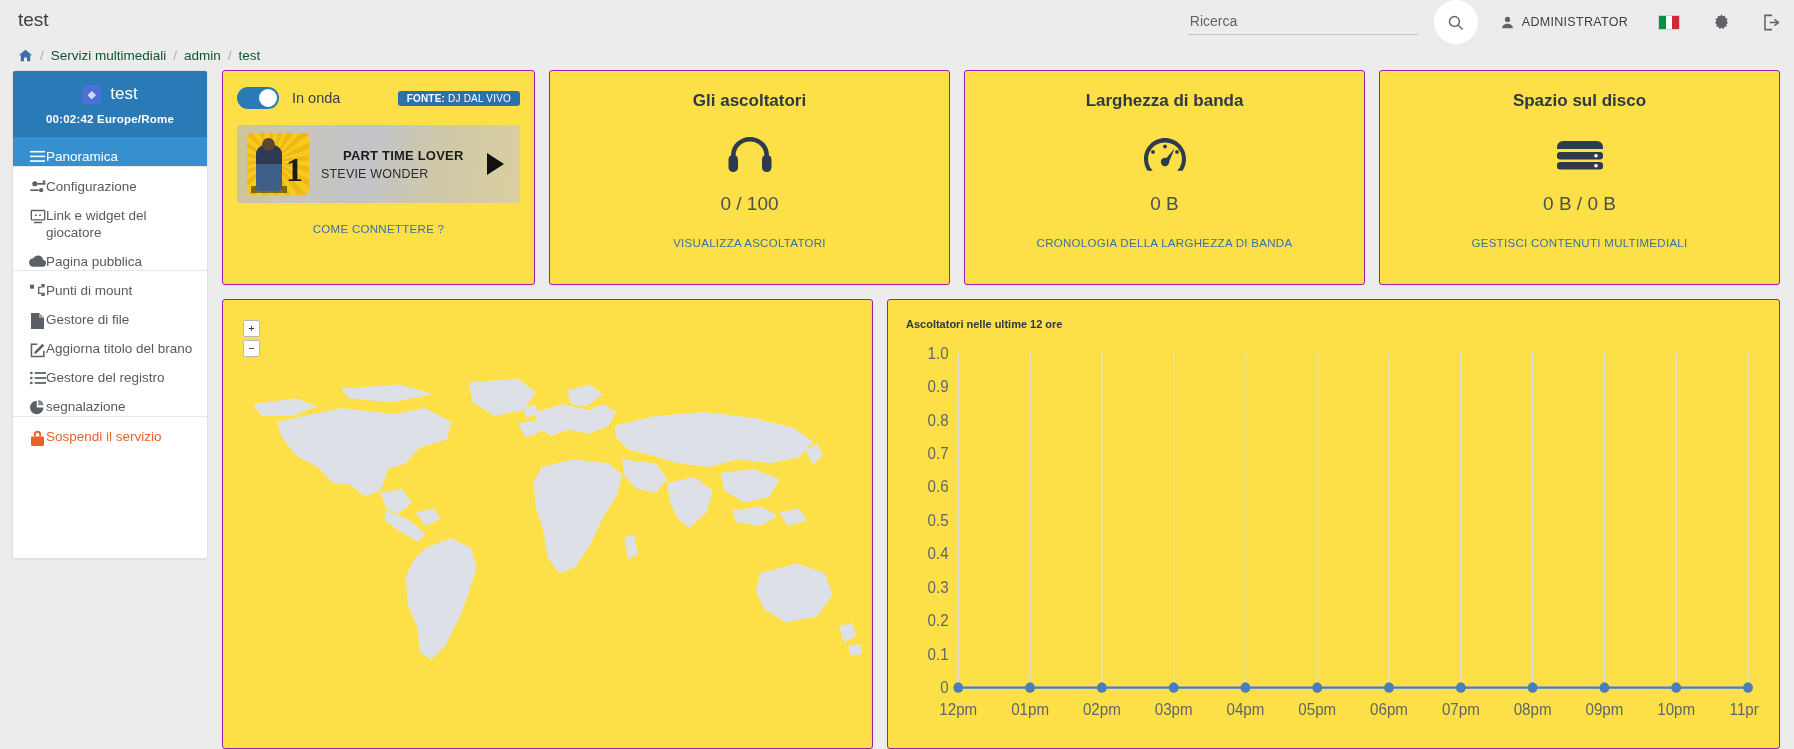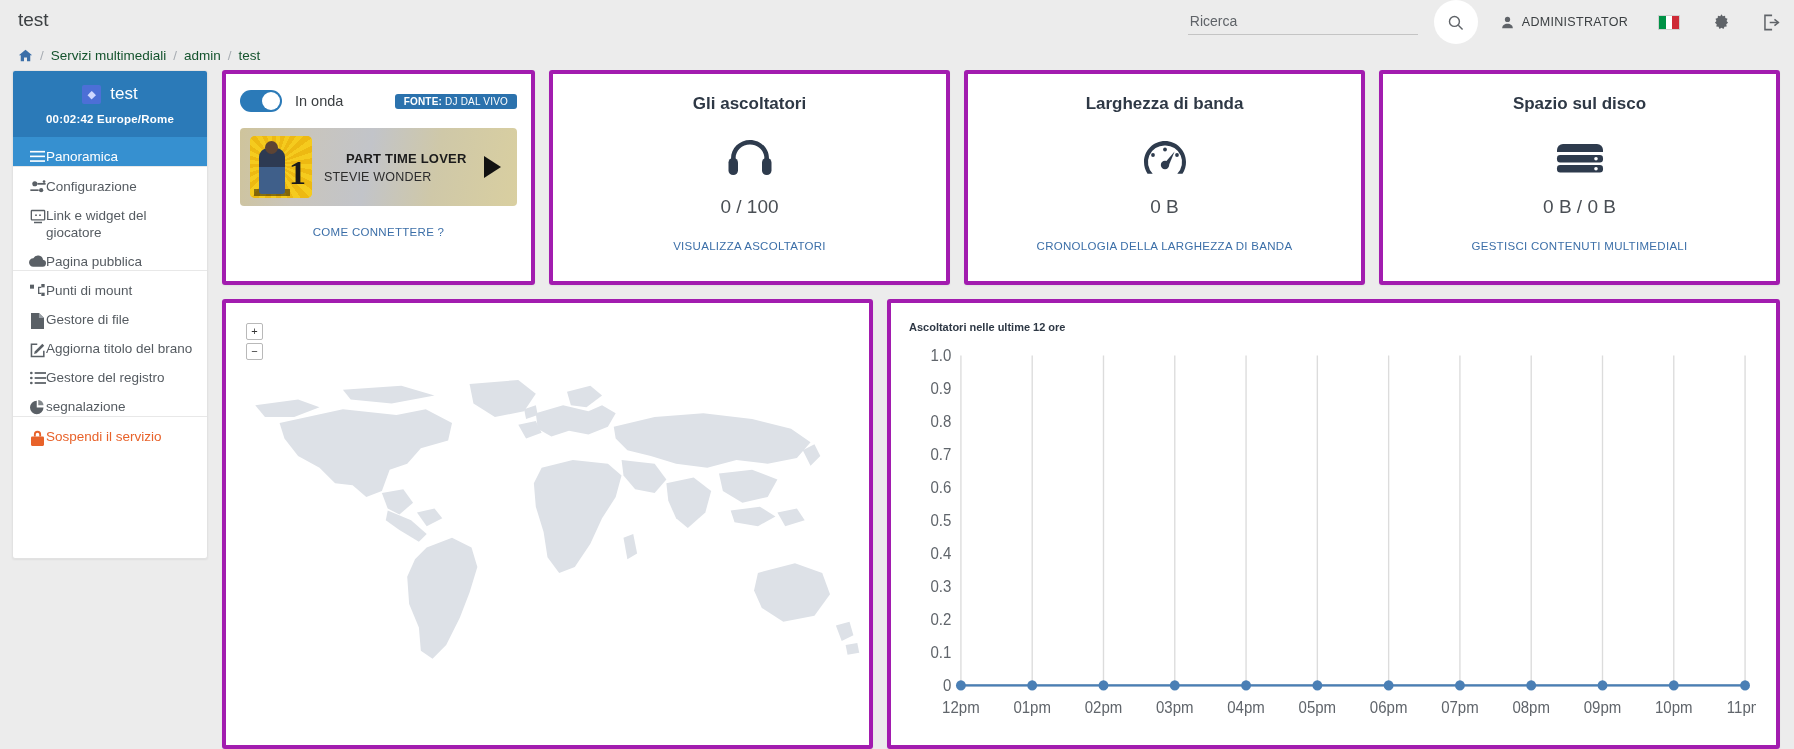--- a/index.html
+++ b/index.html
@@ -90,22 +90,22 @@
   .sb-item.active { background: #3690d0; color: #fff; }
   .sb-item.active .sb-ico { color: #fff; }
   .sb-sep { height: 1px; background: #e8e8e8; margin: 0; }
   .sb-item.danger { color: #e8622a; }
   .sb-item.danger .sb-ico { color: #e8622a; }
 
   
   .main { flex: 1; display: flex; flex-direction: column; gap: 14px; }
   .row-top { display: flex; gap: 14px; height: 215px; }
   .card {
-    background: #ffffff; border-radius: 3px;
-    border: 4px solid #a21caf;
+    background: #fde047; border-radius: 3px;
+    border: 1px solid #a21caf;
     box-shadow: 0 1px 2px rgba(0,0,0,.05);
   }
 
   
   .onair { width: 313px; flex: 0 0 313px; padding: 16px 14px 0 14px; position: relative; }
   .onair-top { display: flex; align-items: center; }
   .toggle {
     width: 42px; height: 22px; border-radius: 11px; background: #2b7ab8;
     position: relative; cursor: pointer; flex: 0 0 42px;
   }

